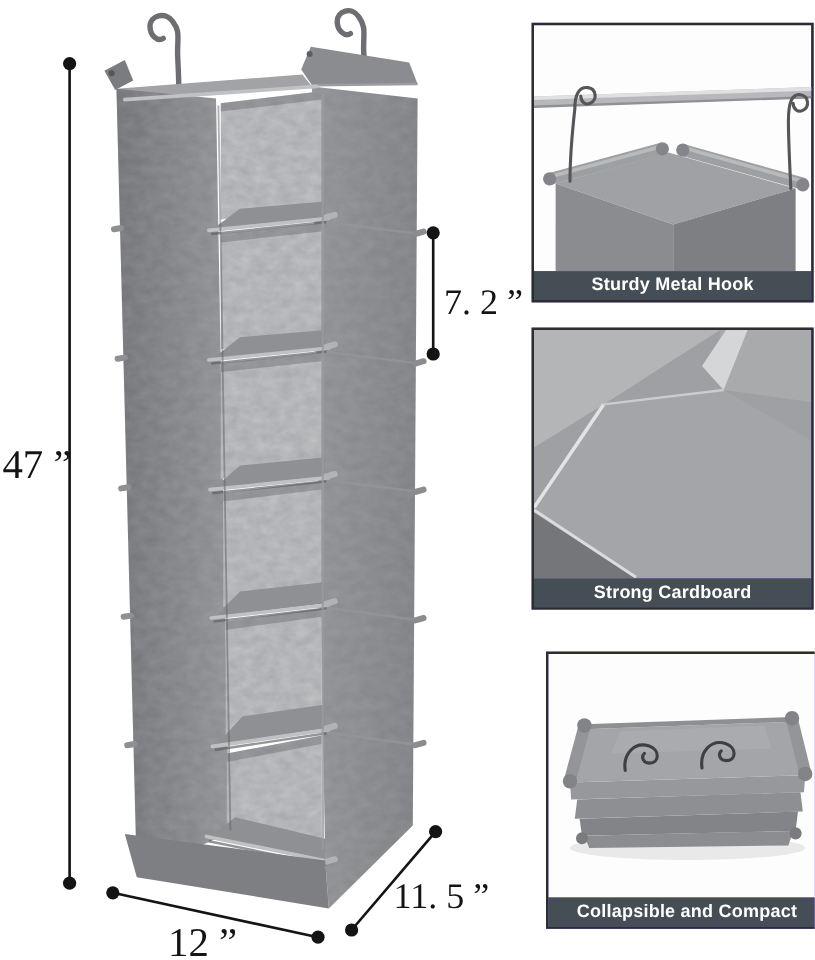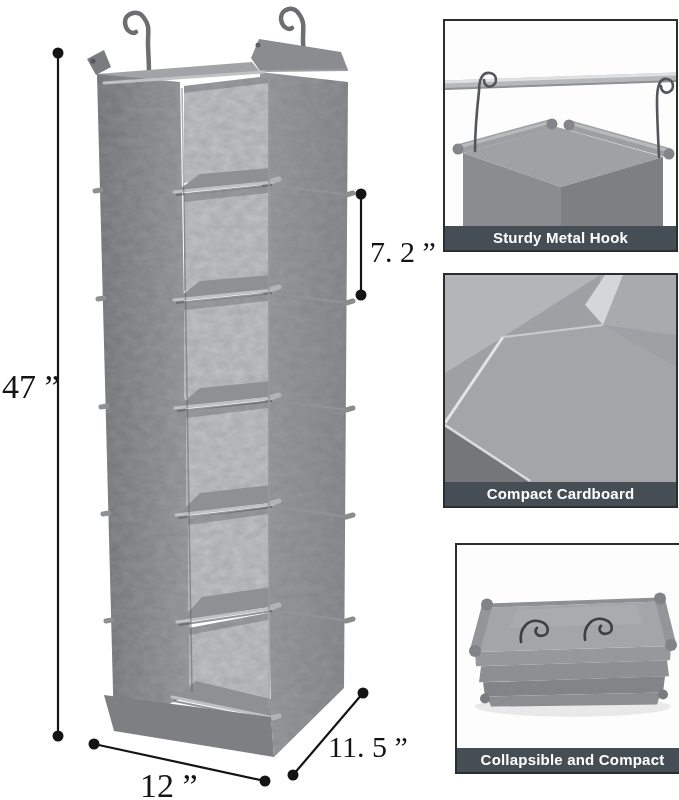--- a/index.html
+++ b/index.html
@@ -219,21 +219,21 @@
       <rect width="231" height="207" fill="#9fa0a3"></rect>
       <path d="M 0 0 L 155 0 L 58 62 L 0 98 Z" fill="#b4b5b7"></path>
       <path d="M 155 0 L 231 0 L 231 60 L 158 50 Z" fill="#a9aaac"></path>
       <path d="M 140 30 L 160 0 L 178 0 L 158 50 Z" fill="#d5d6d8"></path>
       <path d="M 0 148 L 58 62 L 158 50 L 231 92 L 231 207 L 0 207 Z" fill="#a4a5a8"></path>
       <path d="M 0 148 L 58 62" stroke="#e2e3e4" stroke-width="3"></path>
       <path d="M 58 62 L 158 50" stroke="#caccce" stroke-width="2"></path>
       <path d="M 0 152 L 85 207 L 0 207 Z" fill="#75767a"></path>
       <path d="M 0 150 L 85 206" stroke="#dcdcdd" stroke-width="2.5"></path>
     </svg>
-    <figcaption class="bar">Compact Cardboard</figcaption>
+    <figcaption class="bar">Strong Cardboard</figcaption>
   </figure>
 
   <figure class="card card3" style="margin:12px">
     <svg viewBox="0 0 231 201" preserveAspectRatio="none">
       <rect width="231" height="201" fill="#fdfdfd"></rect>
       <ellipse cx="116" cy="160" rx="98" ry="10" fill="#e9e9ea"></ellipse>
       <g>
         <path d="M 18 106 L 214 100 L 213 114 L 19 120 Z" fill="#97989b"></path>
         <path d="M 24 120 L 210 114 L 212 130 L 22 136 Z" fill="#8e8f92"></path>
         <path d="M 26 136 L 208 130 L 206 146 L 28 150 Z" fill="#838488"></path>

